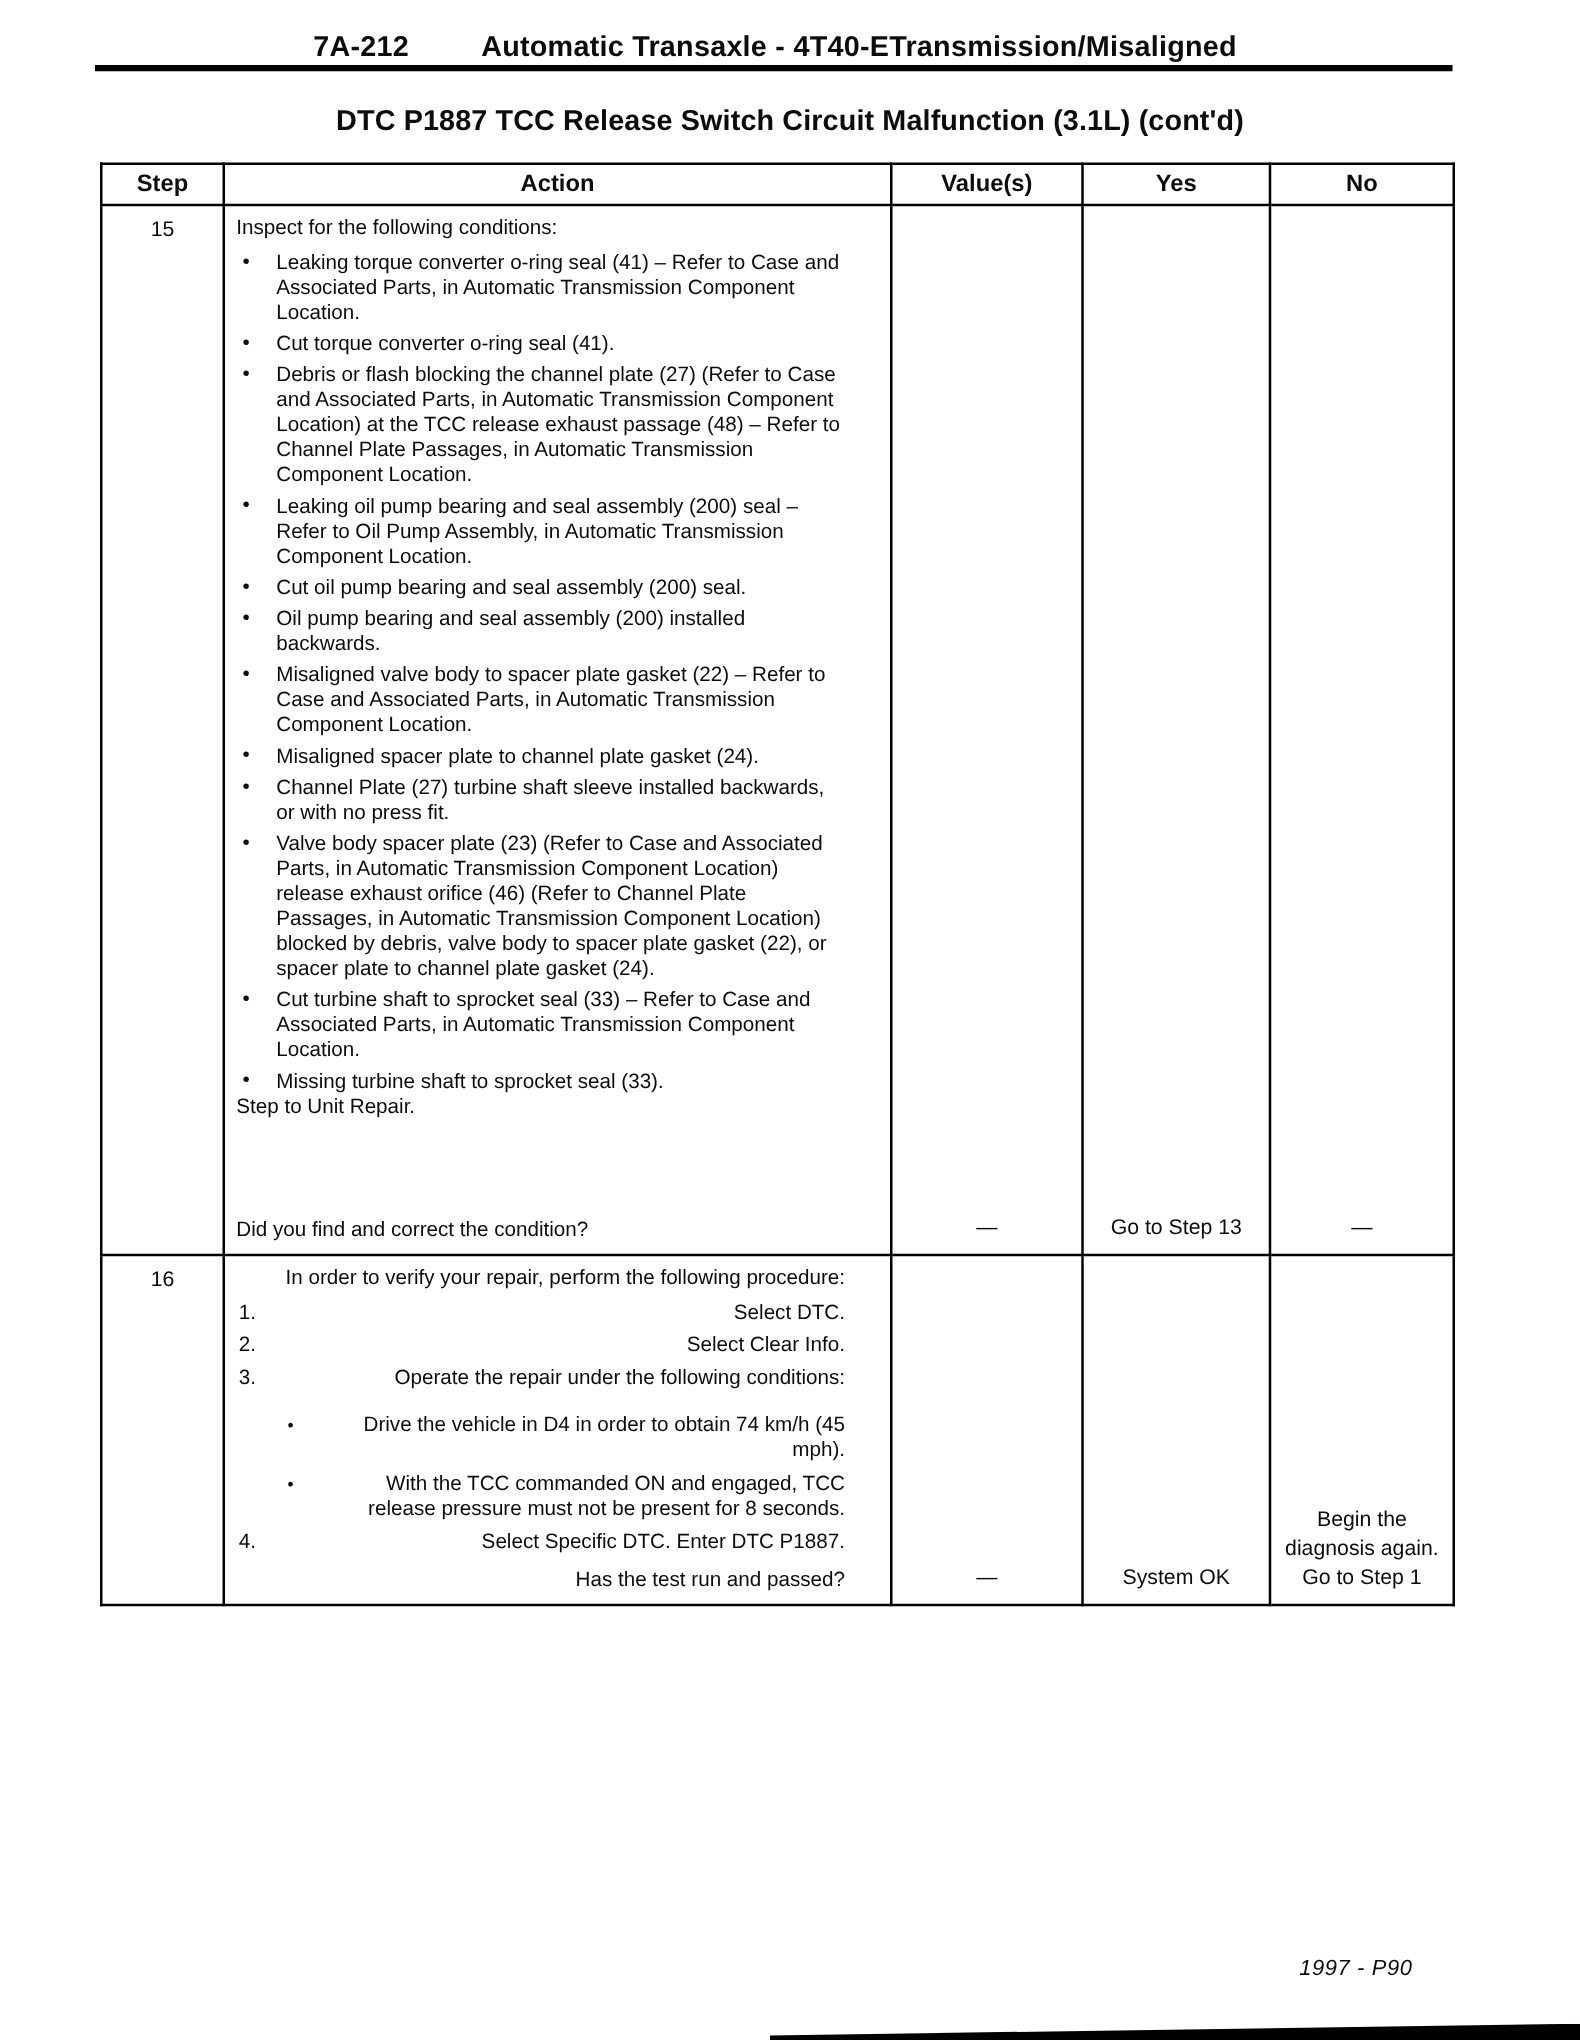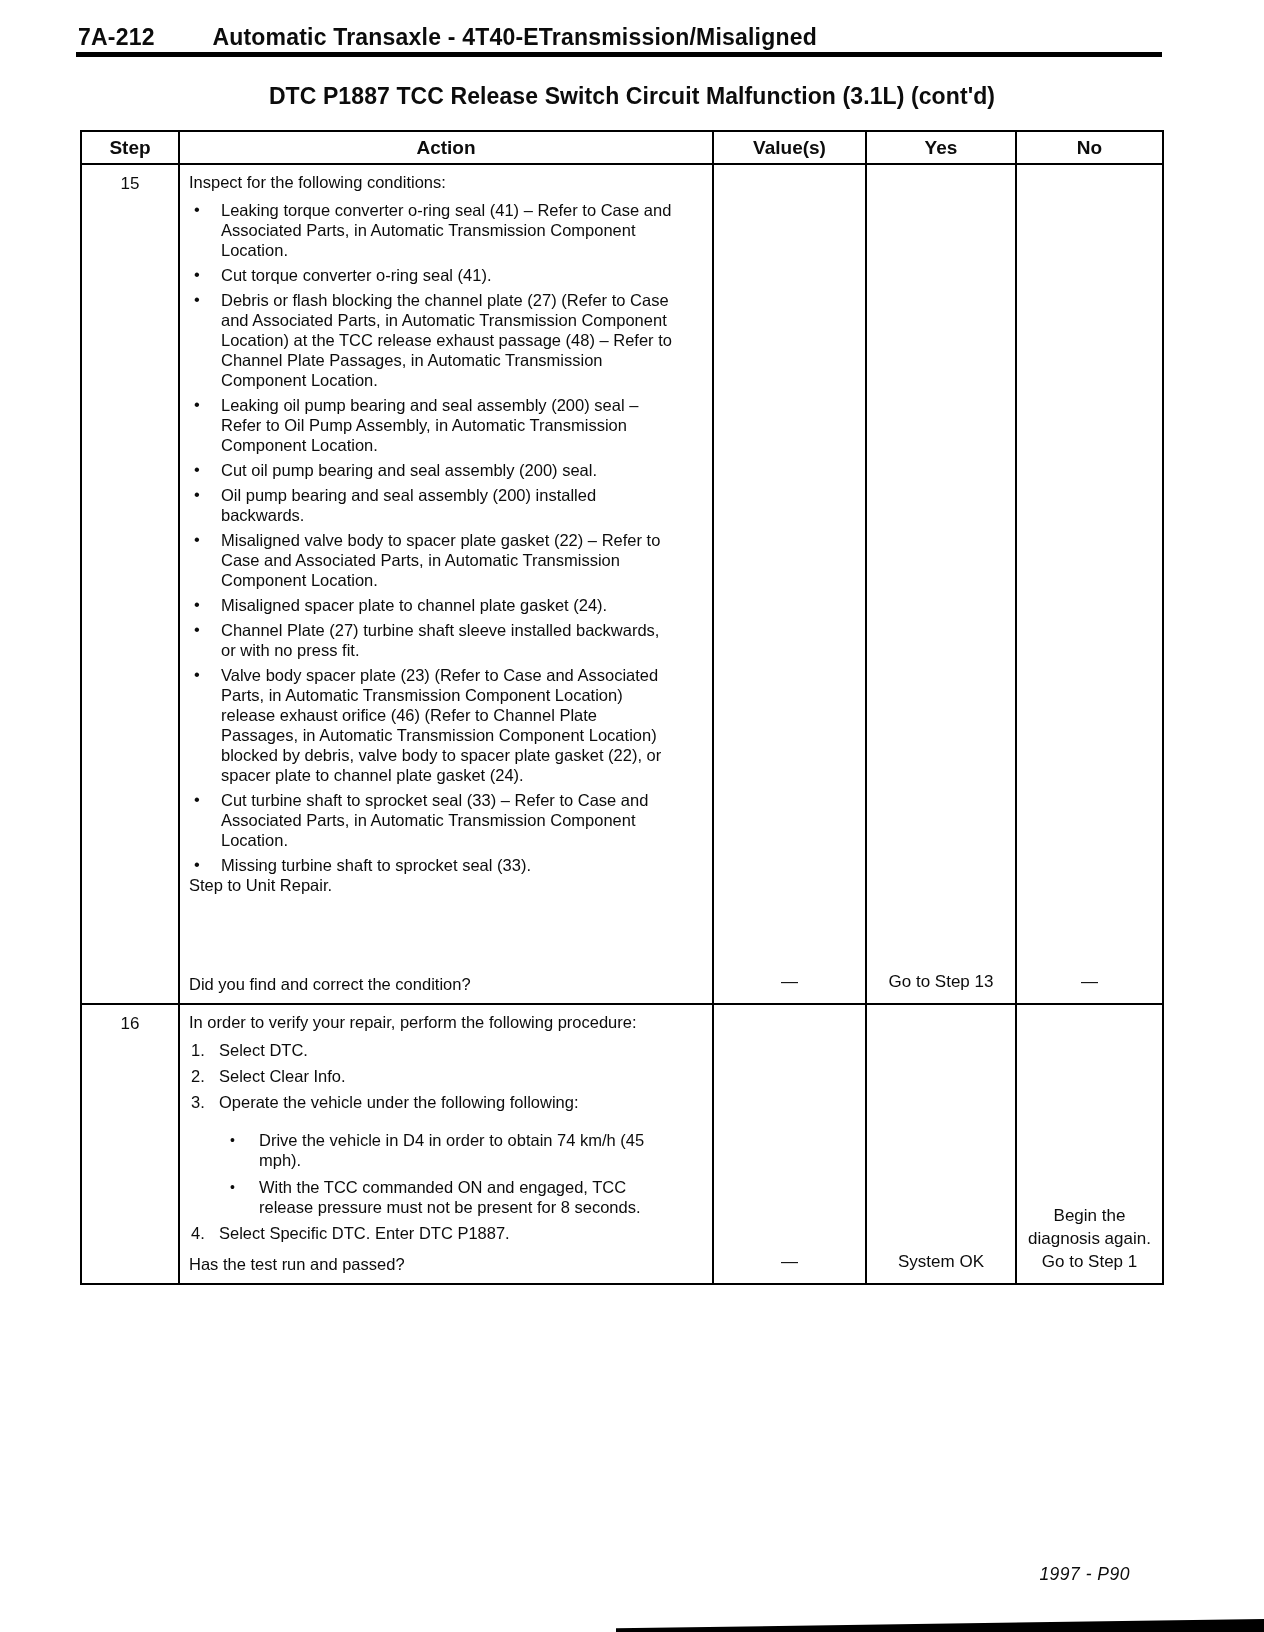--- a/index.html
+++ b/index.html
@@ -5,21 +5,21 @@
   * { margin:0; padding:0; box-sizing:border-box; }
   html,body { background:#e8e8e8; }
   body { font-family:"Liberation Sans", sans-serif; }
   .page {
     position:relative; width:1264px; height:1632px; background:#ffffff;
     color:#0c0c0c; overflow:hidden; margin:0 auto;
   }
   
   .page-header {
     position:absolute; top:24px; left:78px; right:102px;
-    display:flex; justify-content:flex-start; align-items:baseline;
+    display:flex; justify-content:center; align-items:baseline;
     font-weight:bold; font-size:23px; letter-spacing:0.2px;
   }
   .hdr-left .code { margin-right:52px; }
   .hdr-rule { position:absolute; top:52px; left:76px; width:1086px; height:5px; background:#000; }
   
   .doc-title {
     position:absolute; top:83px; left:0; width:100%;
     text-align:center; font-size:23px; font-weight:bold; letter-spacing:0.1px;
   }
   
@@ -30,21 +30,21 @@
   }
   table.dtc th, table.dtc td { border:2px solid #000; }
   thead th {
     height:33px; font-size:19px; font-weight:bold;
     text-align:center; vertical-align:middle; border-bottom-width:3px;
   }
   td.step-cell { vertical-align:top; text-align:center; padding-top:9px; font-size:17px; }
   td.action-cell { vertical-align:top; padding:7px 36px 9px 9px; font-size:16.5px; line-height:20px; }
   .action-wrap { display:flex; flex-direction:column; }
   .aw-15 { min-height:822px; }
-  .aw-16 { min-height:262px; }
+  .aw-16 { min-height:262px;text-align:right; }
   .action-wrap .question { margin-top:auto; padding-top:6px; }
   ul.cond { list-style:none; margin-top:3px; }
   ul.cond li { position:relative; padding-left:32px; margin-top:5px; }
   ul.cond li::before { content:"\2022"; position:absolute; left:5px; top:-1px; }
   ol.proc { list-style:none; margin-top:2px; }
   ol.proc > li { position:relative; padding-left:30px; margin-top:6px; }
   ol.proc .num { position:absolute; left:2px; }
   ul.sub { list-style:none; margin-top:18px; }
   ul.sub li { position:relative; padding-left:40px; margin-top:7px; }
   ul.sub li::before { content:"\2022"; position:absolute; left:11px; top:0px; font-size:14px; }
@@ -124,21 +124,21 @@
           <td class="mid-cell">—</td>
         </tr>
         <tr>
           <td class="step-cell">16</td>
           <td class="action-cell">
             <div class="action-wrap aw-16">
               <p class="intro">In order to verify your repair, perform the following procedure:</p>
               <ol class="proc">
                 <li><span class="num">1.</span><span>Select DTC.</span></li>
                 <li><span class="num">2.</span><span>Select Clear Info.</span></li>
-                <li><span class="num">3.</span><span>Operate the vehicle under the following following:</span><ul class="sub">
+                <li><span class="num">3.</span><span>Operate the repair under the following conditions:</span><ul class="sub">
                     <li>Drive the vehicle in D4 in order to obtain 74 km/h (45 mph).</li>
                     <li>With the TCC commanded ON and engaged, TCC release pressure must not be present for 8 seconds.</li>
                   </ul></li>
                 <li><span class="num">4.</span><span>Select Specific DTC. Enter DTC P1887.</span></li>
               </ol>
               <p class="question">Has the test run and passed?</p>
             </div>
           </td>
           <td class="mid-cell">—</td>
           <td class="mid-cell">System OK</td>

